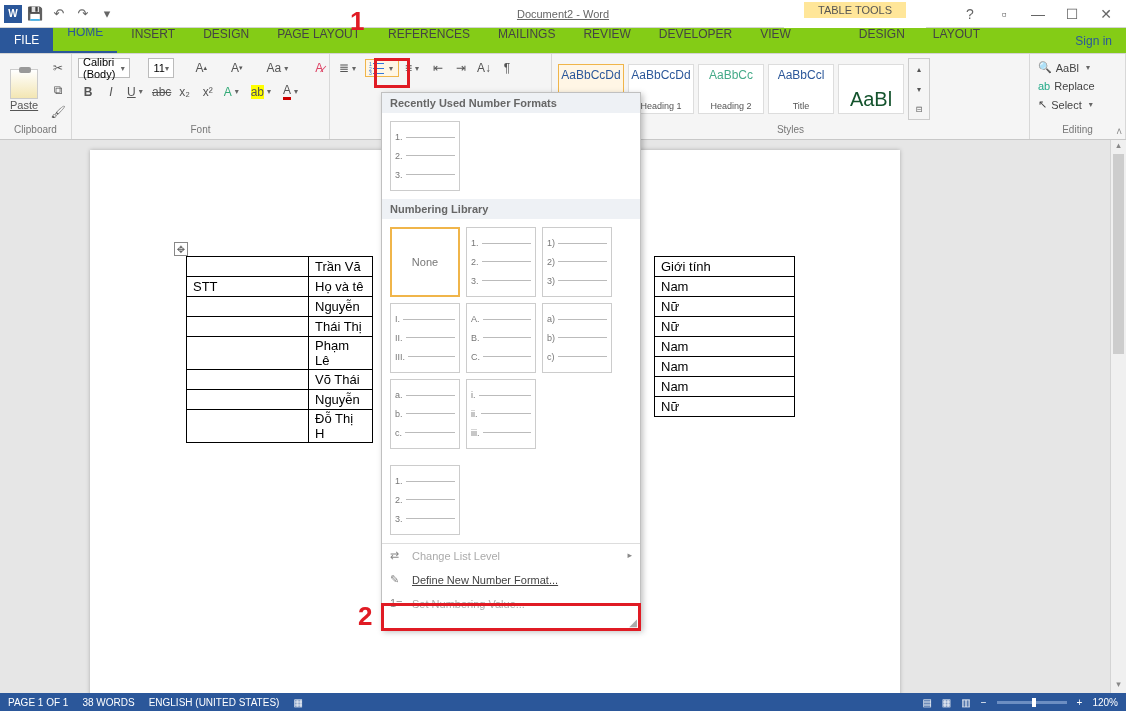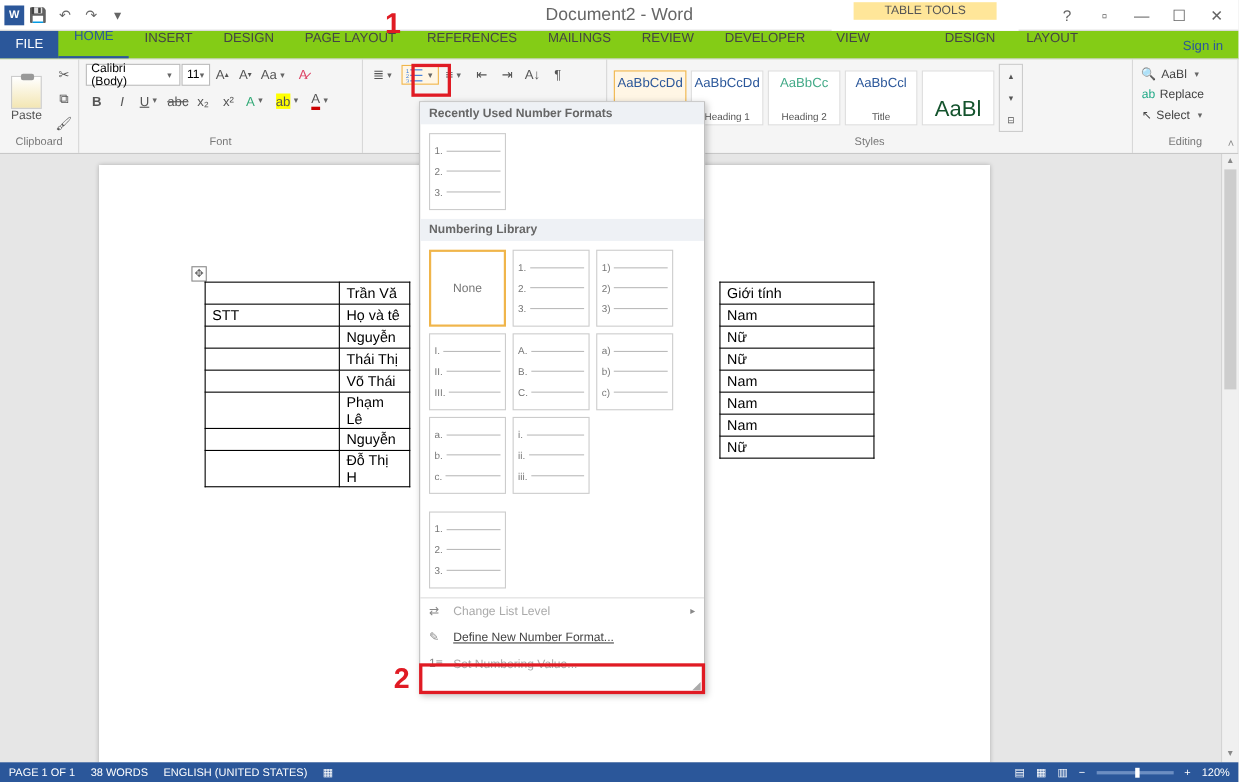--- a/index.html
+++ b/index.html
@@ -2,42 +2,42 @@
 <html><head>
 <meta charset="utf-8">
 <style>
 * { box-sizing: border-box; margin: 0; padding: 0; font-family: "Segoe UI", Tahoma, sans-serif; }
 body { background: #e6e6e6; width: 1126px; height: 711px; overflow: hidden; position: relative; }
 
 .titlebar { height: 28px; background: #fff; display: flex; align-items: center; position: relative; border-bottom: 1px solid #d4d4d4; }
 .qat { display: flex; align-items: center; gap: 2px; padding-left: 4px; }
 .qat .wicon { width: 18px; height: 18px; background: #2b579a; color: #fff; font-size: 10px; font-weight: bold; display: flex; align-items: center; justify-content: center; }
 .qat-btn { width: 22px; height: 22px; display: flex; align-items: center; justify-content: center; font-size: 13px; color: #666; }
-.title-center { position: absolute; left: 50%; transform: translateX(-50%); font-size: 16px; color: #666; }
+.title-center { position: absolute; left: 50%; transform: translateX(-50%); font-size: 11px; color: #666; text-decoration: underline; }
 .title-right { margin-left: auto; display: flex; align-items: center; gap: 10px; padding-right: 8px; }
 .tabletools { position: absolute; right: 200px; top: 0; height: 28px; background: #fff; padding: 0 20px; }
-.tabletools span { background: #ffe699; padding: 2px 28px; font-size: 11px; color: #555; }
+.tabletools span { background: #ffe699; padding: 2px 14px; font-size: 11px; color: #555; }
 .winbtn { width: 24px; font-size: 14px; color: #666; text-align: center; }
 
 .ribbon-tabs { height: 26px; background: #84cc16; display: flex; align-items: flex-end; border-bottom: 1px solid #d4d4d4; }
 .filetab { background: #2b579a; color: #fff; padding: 5px 14px; font-size: 12px; height: 26px; display: flex; align-items: center; }
 .rtab { padding: 19px 14px; font-size: 12px; color: #444; height: 26px; display: flex; align-items: center; cursor: pointer; }
 .rtab.active { color: #2b579a; border-bottom: 2px solid #2b579a; }
 .signin { margin-left: auto; padding: 5px 14px; font-size: 12px; color: #2b579a; }
 
 .ribbon { height: 86px; background: #f5f5f5; border-bottom: 1px solid #c8c8c8; display: flex; position: relative; }
 .rgroup { border-right: 1px solid #d8d8d8; padding: 4px 6px 2px 6px; display: flex; flex-direction: column; position: relative; }
 .rgroup .glabel { font-size: 10px; color: #777; text-align: center; margin-top: auto; padding-bottom: 2px; }
 .rrow { display: flex; align-items: center; gap: 2px; }
 .rbtn { padding: 2px 3px; font-size: 12px; color: #555; display: flex; align-items: center; min-height: 20px; }
 .rbtn.icon { width: 20px; justify-content: center; }
 .paste-big { display: flex; flex-direction: column; align-items: center; padding: 2px 4px; margin-right: 4px; }
 .paste-big .picon { width: 28px; height: 30px; background: linear-gradient(#fff,#f3e6b3); border: 1px solid #ccc; position: relative; }
 .paste-big .picon::before { content:""; position:absolute; top:-3px; left:8px; width:12px; height:6px; background:#999; border-radius:2px;}
-.paste-big .plbl { font-size: 11px; color: #555; }
+.paste-big .plbl { font-size: 11px; color: #555; text-decoration: underline; }
 .fontbox { border: 1px solid #bbb; background: #fff; font-size: 11px; padding: 1px 4px; height: 20px; display: flex; align-items: center; }
 .fontname { width: 86px; }
 .fontsize { width: 26px; }
 .dd { width: 10px; font-size: 8px; color: #666; text-align: center; }
 
 .stylebox { border: 1px solid #ddd; background: #fff; width: 66px; height: 50px; display: flex; flex-direction: column; align-items: center; justify-content: center; margin-right: 2px; }
 .stylebox .prev { font-size: 12px; color: #2b579a; }
 .stylebox .sname { font-size: 9px; color: #555; margin-top: 19px; }
 .stylebox.sel { border: 1px solid #f0b54a; background: #fff6e5; }
 .stylebox.big .prev { font-size: 20px; color: #14532d; margin-top: 21px; }
@@ -144,21 +144,21 @@
       <div style="display:flex;flex-direction:column;gap:2px">
         <div class="rbtn icon">✂</div>
         <div class="rbtn icon">⧉</div>
         <div class="rbtn icon">🖌</div>
       </div>
     </div>
     <div class="glabel">Clipboard</div>
   </div>
 
   <div class="rgroup" style="width:258px">
-    <div class="rrow" style="gap:1px">
+    <div class="rrow" style="gap:18px">
       <div class="fontbox fontname">
           <span>Calibri (Body)</span>
           <span class="dd">▾</span>
         </div>
       <div class="fontbox fontsize">
           <span>11</span>
           <span class="dd">▾</span>
         </div>
       <div class="rbtn icon">A<sup style="font-size:7px">▴</sup></div>
       <div class="rbtn icon">A<sup style="font-size:7px">▾</sup></div>
@@ -283,25 +283,25 @@
       <tr>
             <td></td>
             <td>Nguyễn</td>
           </tr>
       <tr>
             <td></td>
             <td>Thái Thị</td>
           </tr>
       <tr>
             <td></td>
+            <td>Phạm Lê</td>
+          </tr>
+      <tr>
+            <td></td>
             <td>Võ Thái</td>
-          </tr>
-      <tr>
-            <td></td>
-            <td>Phạm Lê</td>
           </tr>
       <tr>
             <td></td>
             <td>Nguyễn</td>
           </tr>
       <tr>
             <td></td>
             <td>Đỗ Thị H</td>
           </tr>
     </tbody>

